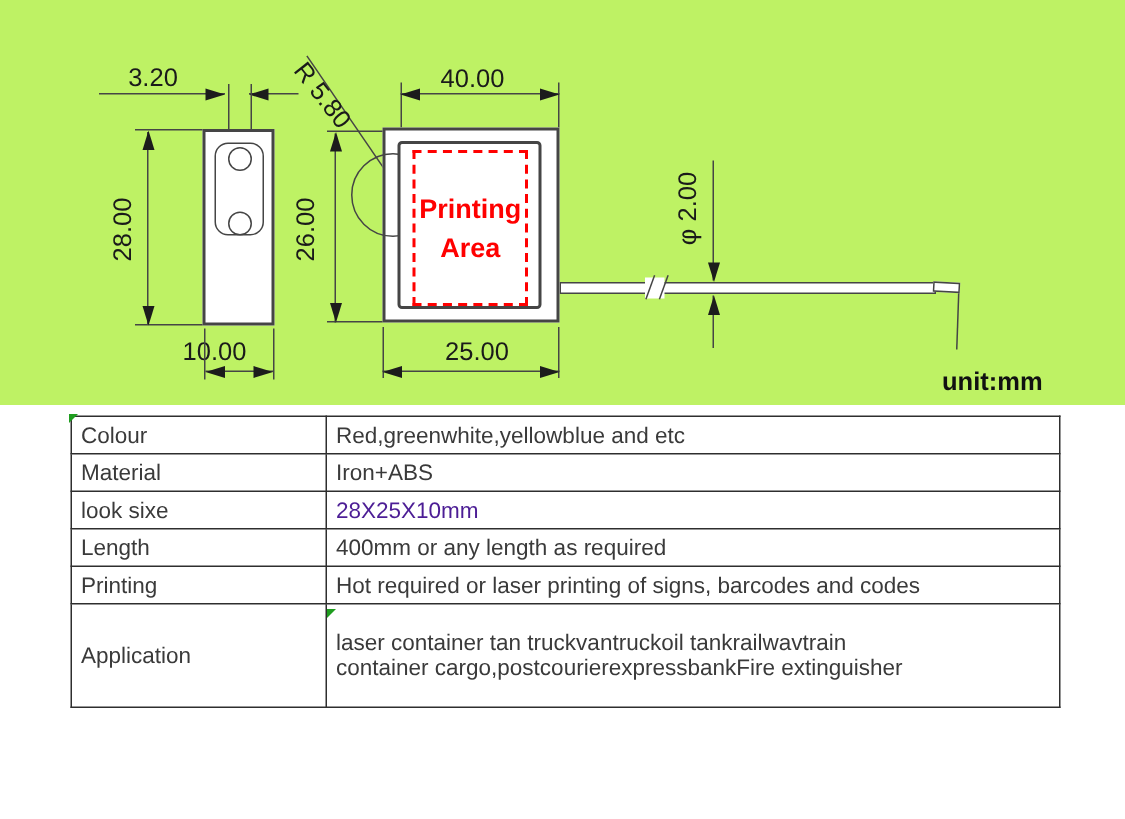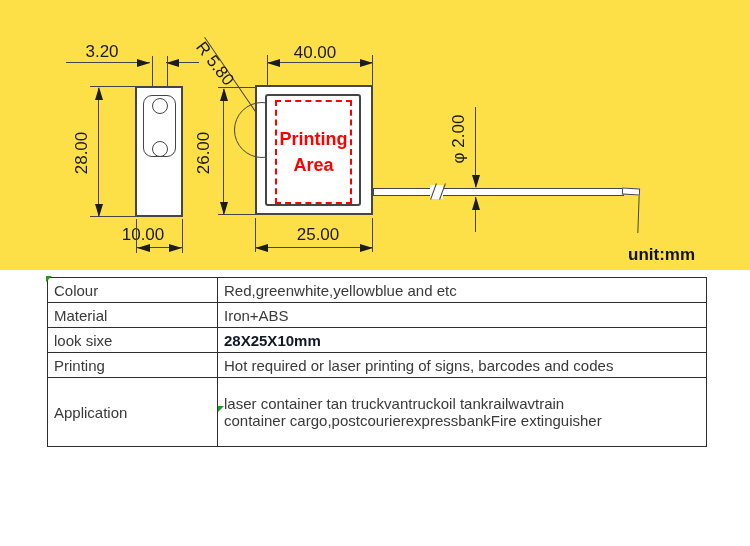--- a/index.html
+++ b/index.html
@@ -19,21 +19,21 @@
   .arr{position:absolute;width:0;height:0}
   .arr.r{border-top:4px solid transparent;border-bottom:4px solid transparent;border-left:13px solid var(--ak)}
   .arr.l{border-top:4px solid transparent;border-bottom:4px solid transparent;border-right:13px solid var(--ak)}
   .arr.u{border-left:4px solid transparent;border-right:4px solid transparent;border-bottom:13px solid var(--ak)}
   .arr.d{border-left:4px solid transparent;border-right:4px solid transparent;border-top:13px solid var(--ak)}
   .dimtext{position:absolute;font-size:17px;color:var(--txt);text-align:center;white-space:nowrap}
   .vrot{transform:rotate(-90deg)}
   .rect{position:absolute;border:2px solid var(--ln);background:#fff}
   .thin{border-width:1.5px}
   
-  #diagram{position:absolute;left:0;top:0;width:750px;height:270px;background:#fde047}
+  #diagram{position:absolute;left:0;top:0;width:750px;height:270px;background:#bef264}
   .circle{position:absolute;border:1.5px solid var(--ln);border-radius:50%;background:transparent}
   #printing-area{position:absolute;left:275px;top:100px;width:77px;height:104px;
     border:2px dashed var(--red);z-index:3;display:flex;flex-direction:column;
     align-items:center;justify-content:center;gap:2px}
   #printing-area div{color:var(--red);font-weight:bold;font-size:18px;line-height:24px}
   #unit-label{position:absolute;left:628px;top:245px;font-size:17px;font-weight:bold;color:#111}
   
   #r-leader{position:absolute;left:205px;top:37px;width:108px;height:0;
     transform:rotate(55.6deg);transform-origin:0 0;border-top:1.5px solid var(--ln)}
   #r-leader .tip{position:absolute;right:-1px;top:-4.6px;width:0;height:0;
@@ -51,21 +51,21 @@
   #cable-drop{position:absolute;left:638px;top:195px;width:0;height:38px;
     border-left:1.3px solid var(--ln);transform:rotate(2deg)}
   
   #spec-table{position:absolute;left:47px;top:277px}
   table{border-collapse:collapse;width:660px;table-layout:fixed;
     font-size:15px;color:#3a3a3a;background:#fff}
   td{border:1.5px solid var(--tbl);padding:1px 6px;height:25px;vertical-align:middle;
     overflow:hidden;white-space:nowrap}
   td.lab{width:170px}
   tr.tall td{height:69px;white-space:normal}
-  td.bold{font-weight:bold;color:#0f172a}
+  td.bold{font-weight:normal;color:#4c1d95}
   .green-tri{position:absolute;width:0;height:0;
     border-top:6px solid var(--green);border-right:6px solid transparent;z-index:5}
 </style>
 </head>
 <body>
 
 <div id="diagram">
 
   <div class="dimtext" style="left:81px;top:42px;width:42px">3.20</div>
   <div class="hl" style="left:66px;top:62px;width:84px"></div>
@@ -153,20 +153,24 @@
     </tr>
     <tr>
       <td class="lab">Material</td>
       <td>Iron+ABS</td>
     </tr>
     <tr>
       <td class="lab">look sixe</td>
       <td class="bold">28X25X10mm</td>
     </tr>
     <tr>
+      <td class="lab">Length</td>
+      <td>400mm or any length as required</td>
+    </tr>
+    <tr>
       <td class="lab">Printing</td>
       <td>Hot required or laser printing of signs, barcodes and codes</td>
     </tr>
     <tr class="tall">
       <td class="lab">Application</td>
       <td>
         <div>laser container tan truckvantruckoil tankrailwavtrain</div>
         <div>container cargo,postcourierexpressbankFire extinguisher</div>
       </td>
     </tr>

